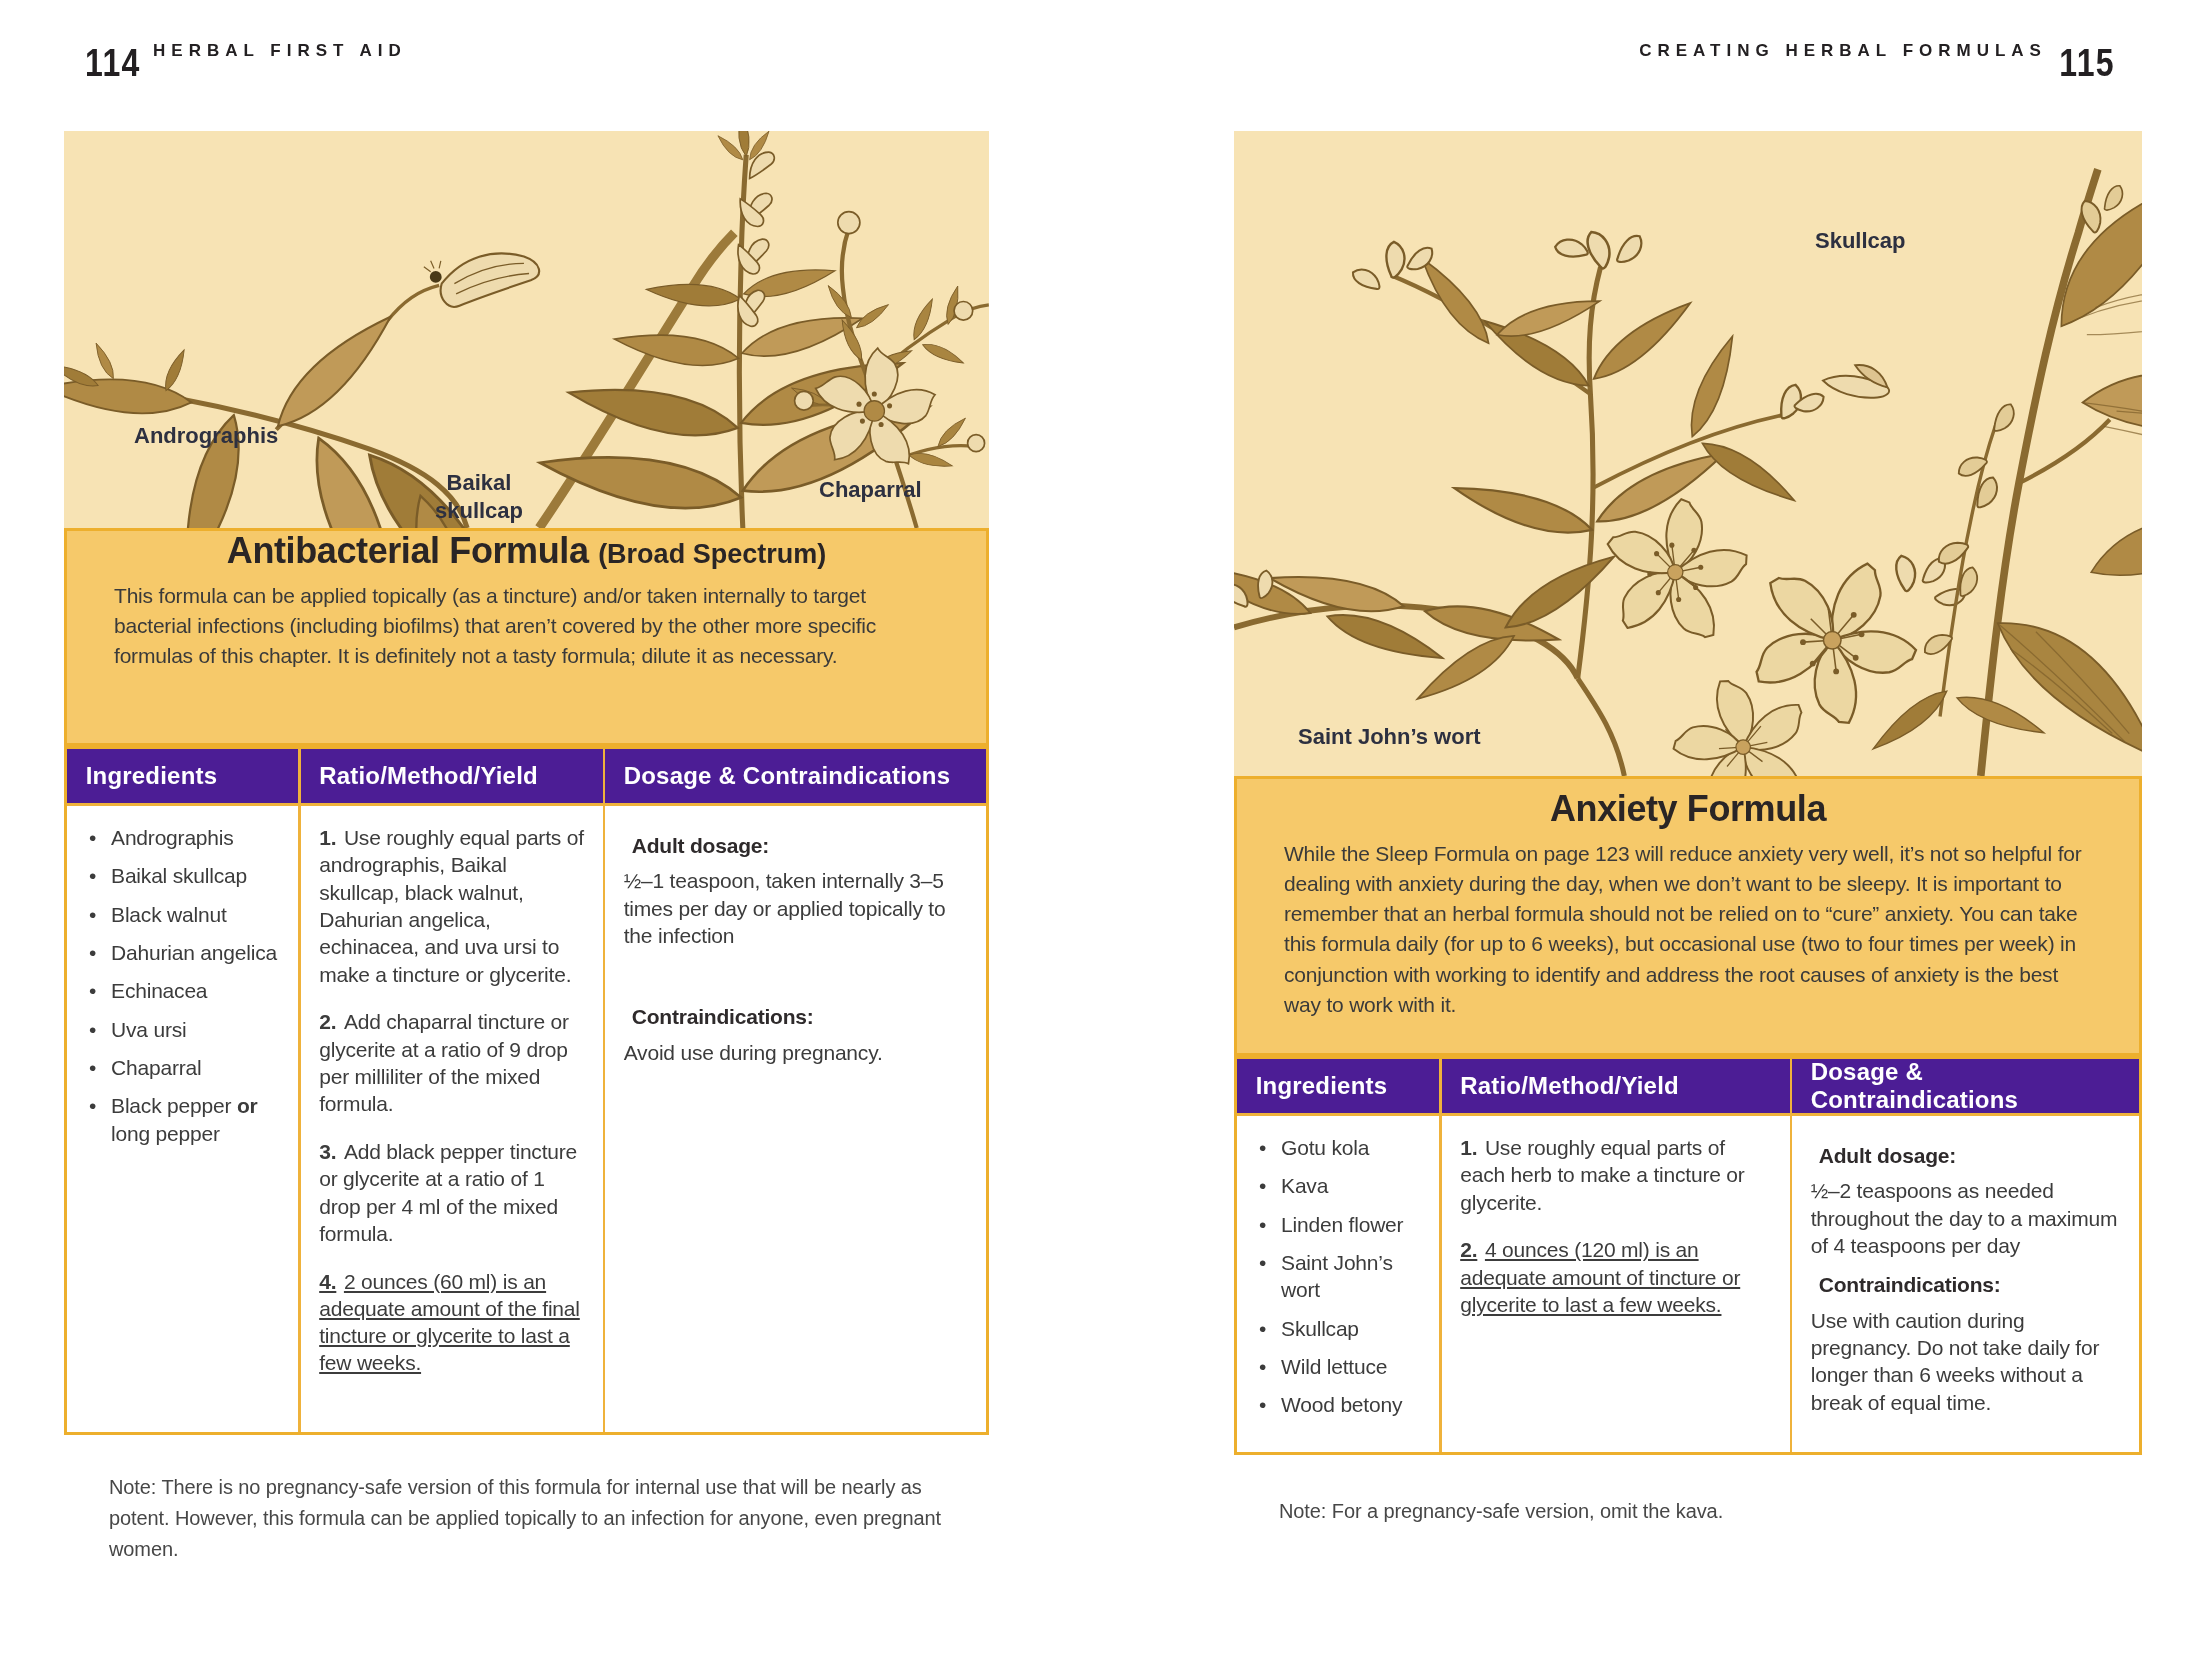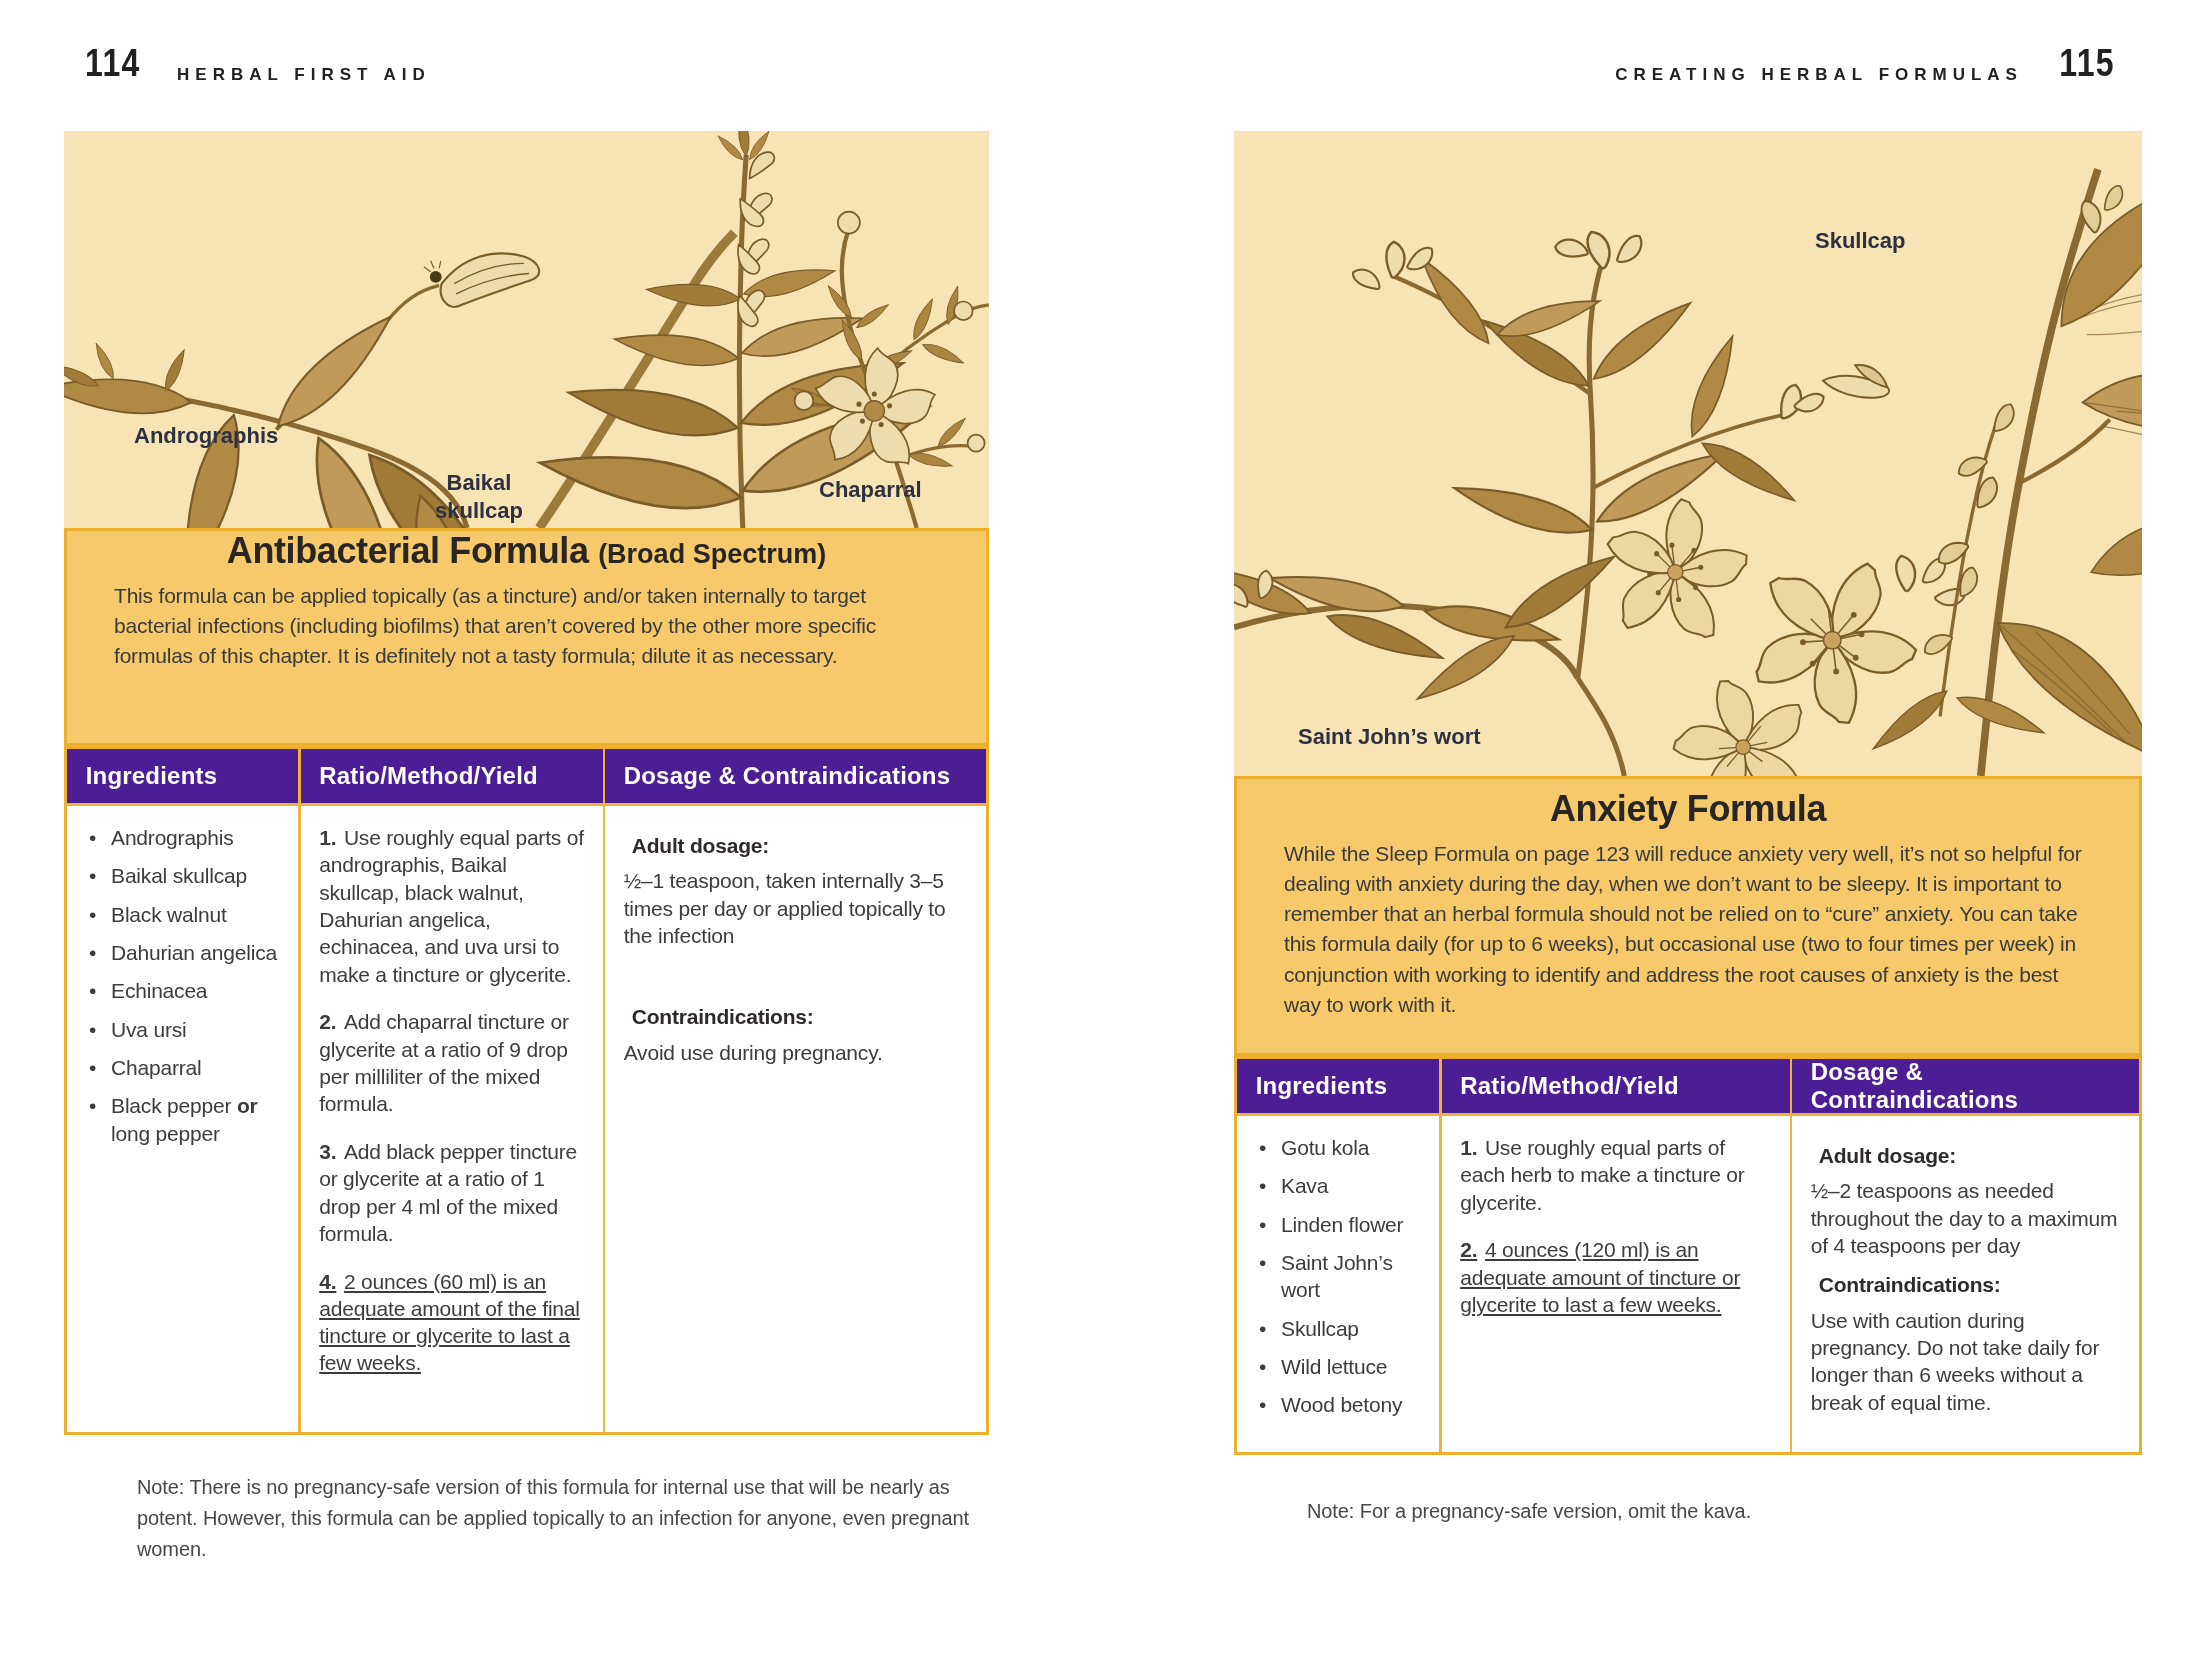--- a/index.html
+++ b/index.html
@@ -1,20 +1,20 @@
 <!DOCTYPE html>
 <html style="font-size:13.6px"><head>
 <meta charset="utf-8">
 <style>
   html,body{margin:0;padding:0;background:#ffffff;}
   #canvas{position:relative;width:2205px;height:1656px;background:#ffffff;overflow:hidden;
           font-family:"Liberation Sans",sans-serif;color:#3c3c3c;}
 
   
-  .phead{position:absolute;display:flex;align-items:flex-end;gap:24px;color:#232022;}
+  .phead{position:absolute;display:flex;align-items:flex-start;color:#232022;}
   .phead.left{left:85px;top:41px;}
   .phead.right{right:90px;top:41px;}
   .pgnum{font-size:39px;font-weight:bold;letter-spacing:1.7px;display:inline-block;transform:scaleX(.82);transform-origin:left bottom;}
   .phead.right .pgnum{transform-origin:right bottom;}
   .runhead{font-size:17px;font-weight:bold;letter-spacing:6px;}
 
   
   .illus{position:absolute;background:#f7e3b4;overflow:hidden;}
   #illus-left{left:64px;top:131px;width:925px;height:397px;}
   #illus-right{left:1234px;top:131px;width:908px;height:645px;}
@@ -43,21 +43,21 @@
   .ing-list li::before{content:"\2022";position:absolute;left:3.4px;top:0;color:#3c3c3c;}
   .step{margin:0 0 20.4px;}
   .step:last-child{margin-bottom:0;text-decoration:underline;}
   .step .n{margin-right:7.6px;}
   .dhead{margin:8px;font-weight:bold;color:#2e2a2b;}
   .dtext{margin:0;}
   .gap-lg{margin-top:54px;}
   .gap-sm{margin-top:12px;}
 
   
-  .note{position:absolute;font-size:20px;line-height:1.55;color:#474747;letter-spacing:-0.1px;margin-left:28px;}
+  .note{position:absolute;font-size:20px;line-height:1.55;color:#474747;letter-spacing:-0.1px;}
   #note-left{left:109px;top:1452px;width:852px;}
   #note-right{left:1279px;top:1476px;width:763px;}
 </style>
 </head>
 <body>
 
 <div id="canvas">
 
   <header class="phead left">
     <span class="pgnum">114</span>

